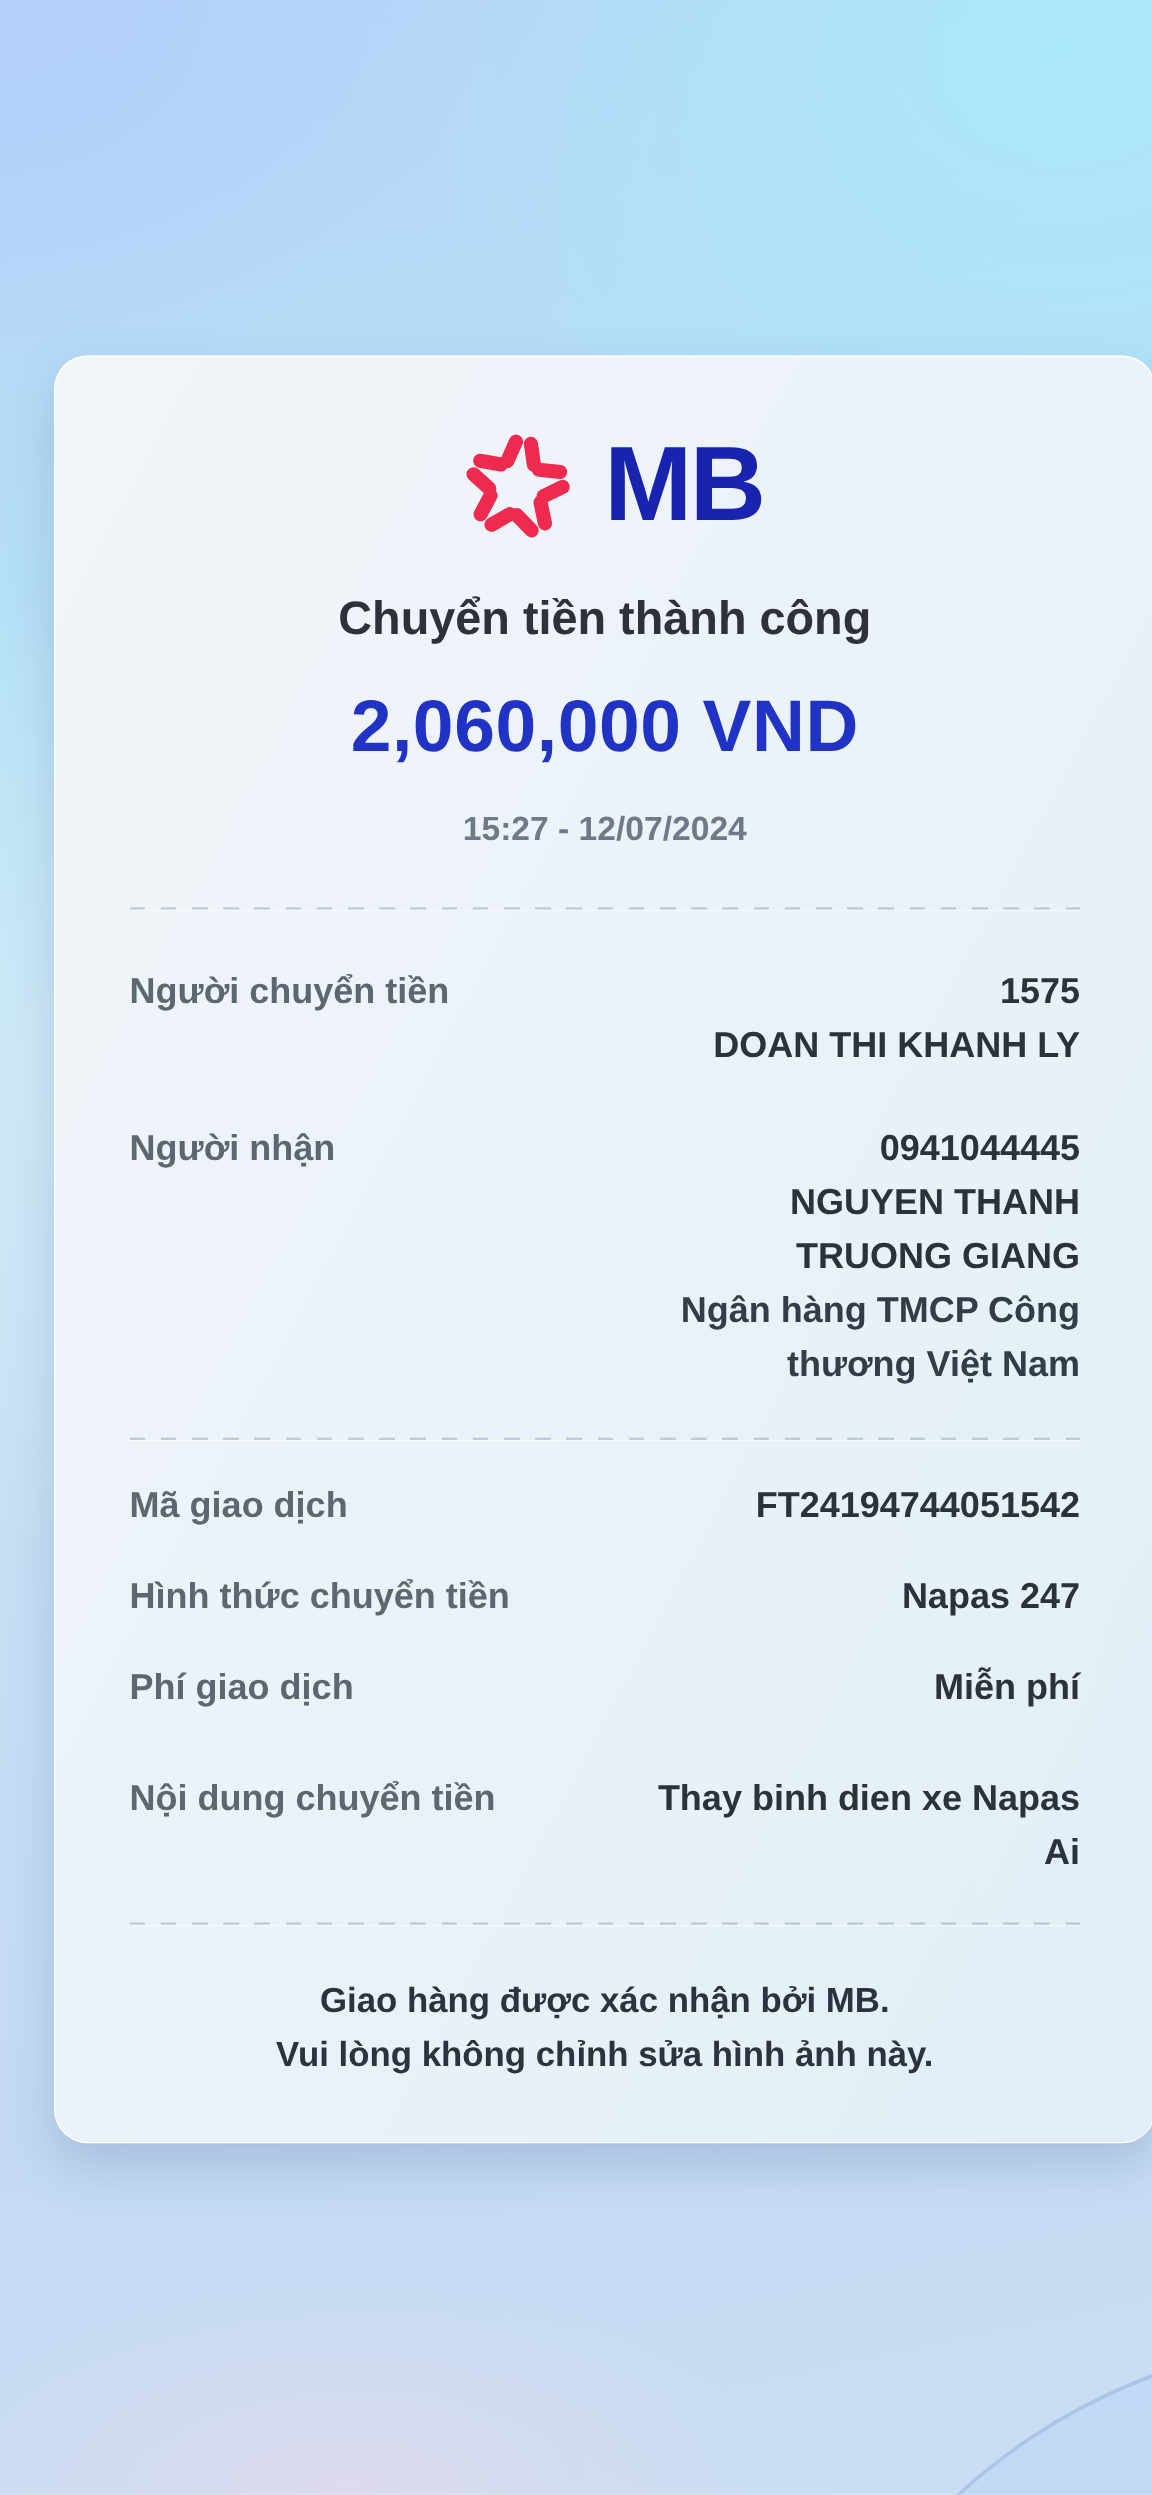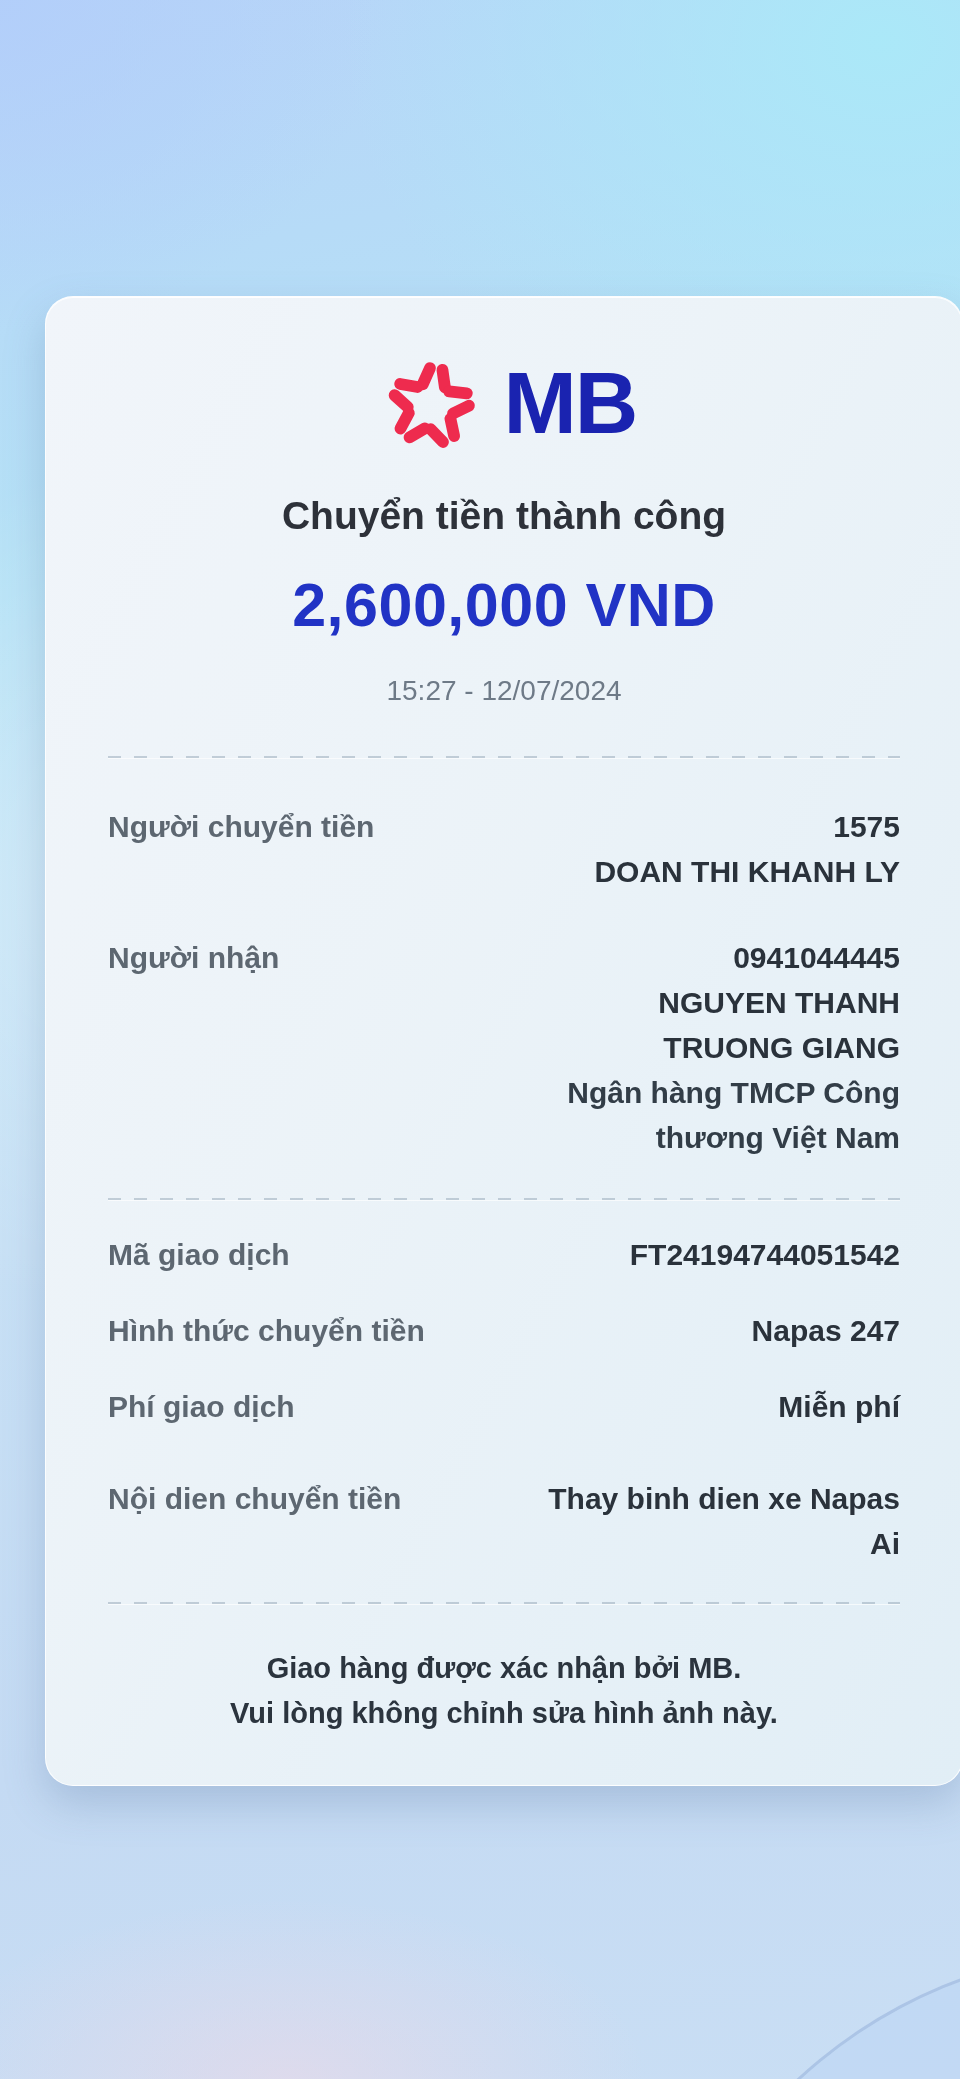--- a/index.html
+++ b/index.html
@@ -76,21 +76,21 @@
     font-size: 61px;
     font-weight: 800;
     color: #2133c5;
     line-height: 68px;
     letter-spacing: 0.5px;
   }
   .timestamp {
     margin-top: 36px;
     text-align: center;
     font-size: 28px;
-    font-weight: 400;
+    font-weight: 700;
     color: #6e7a87;
     line-height: 32px;
   }
 
   .divider {
     height: 2px;
     background: repeating-linear-gradient(90deg,
       rgba(148,166,182,0.50) 0px, rgba(148,166,182,0.50) 13px,
       rgba(148,166,182,0) 13px, rgba(148,166,182,0) 26px);
     box-shadow: 0 1px 0 rgba(255,255,255,0.65);
@@ -159,21 +159,21 @@
       <use href="#mbarm" xlink:href="#mbarm" transform="rotate(80 50 50)"></use>
       <use href="#mbarm" xlink:href="#mbarm" transform="rotate(152 50 50)"></use>
       <use href="#mbarm" xlink:href="#mbarm" transform="rotate(224 50 50)"></use>
       <use href="#mbarm" xlink:href="#mbarm" transform="rotate(296 50 50)"></use>
     </svg>
     <div class="logo-wordmark">MB</div>
   </div>
 
   <div class="status-title">Chuyển tiền thành công</div>
 
-  <div class="amount">2,600,000 VND</div>
+  <div class="amount">2,060,000 VND</div>
 
   <div class="timestamp">15:27 - 12/07/2024</div>
 
   <div class="divider divider-1"></div>
 
   <div class="row row-sender">
     <div class="label">Người chuyển tiền</div>
     <div class="value">
       <span class="line">1575</span>
       <span class="line">DOAN THI KHANH LY</span>
@@ -202,21 +202,21 @@
     <div class="label">Hình thức chuyển tiền</div>
     <div class="value">Napas 247</div>
   </div>
 
   <div class="row row-fee">
     <div class="label">Phí giao dịch</div>
     <div class="value">Miễn phí</div>
   </div>
 
   <div class="row row-message">
-    <div class="label">Nội dien chuyển tiền</div>
+    <div class="label">Nội dung chuyển tiền</div>
     <div class="value">
       <span class="line">Thay binh dien xe Napas</span>
       <span class="line">Ai</span>
     </div>
   </div>
 
   <div class="divider divider-3"></div>
 
   <div class="footer-note">
     <div>Giao hàng được xác nhận bởi MB.</div>

